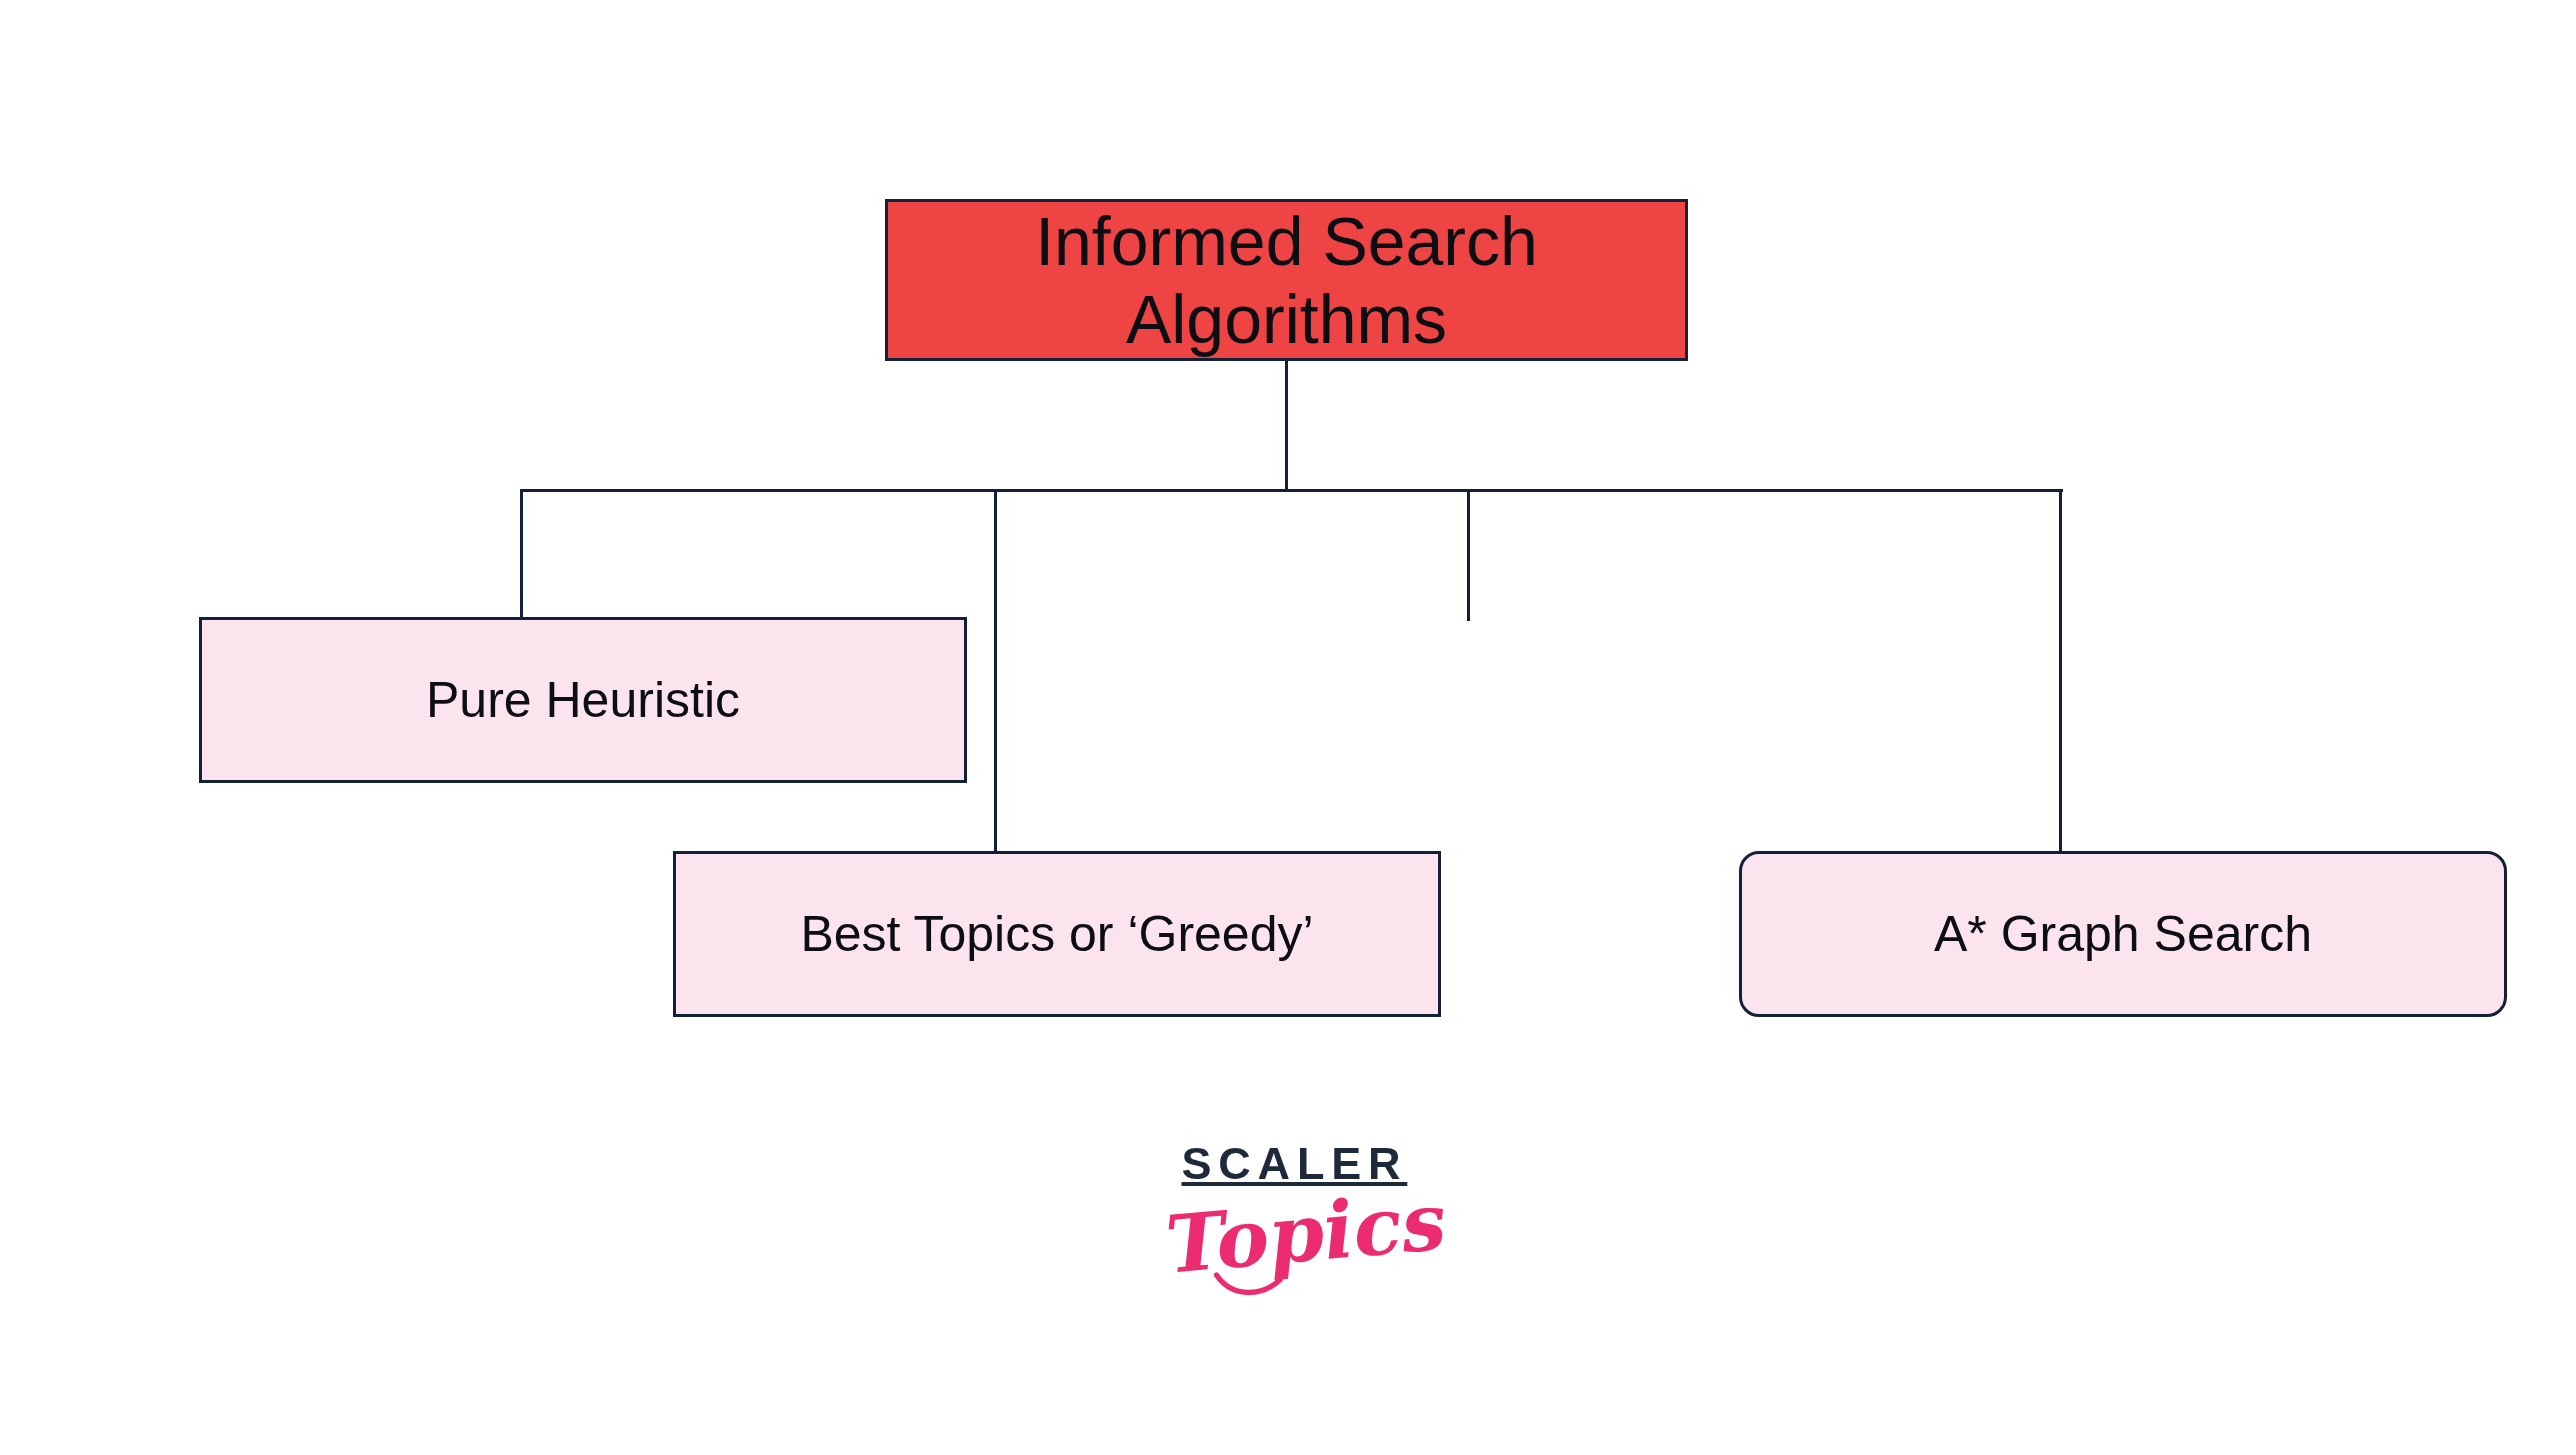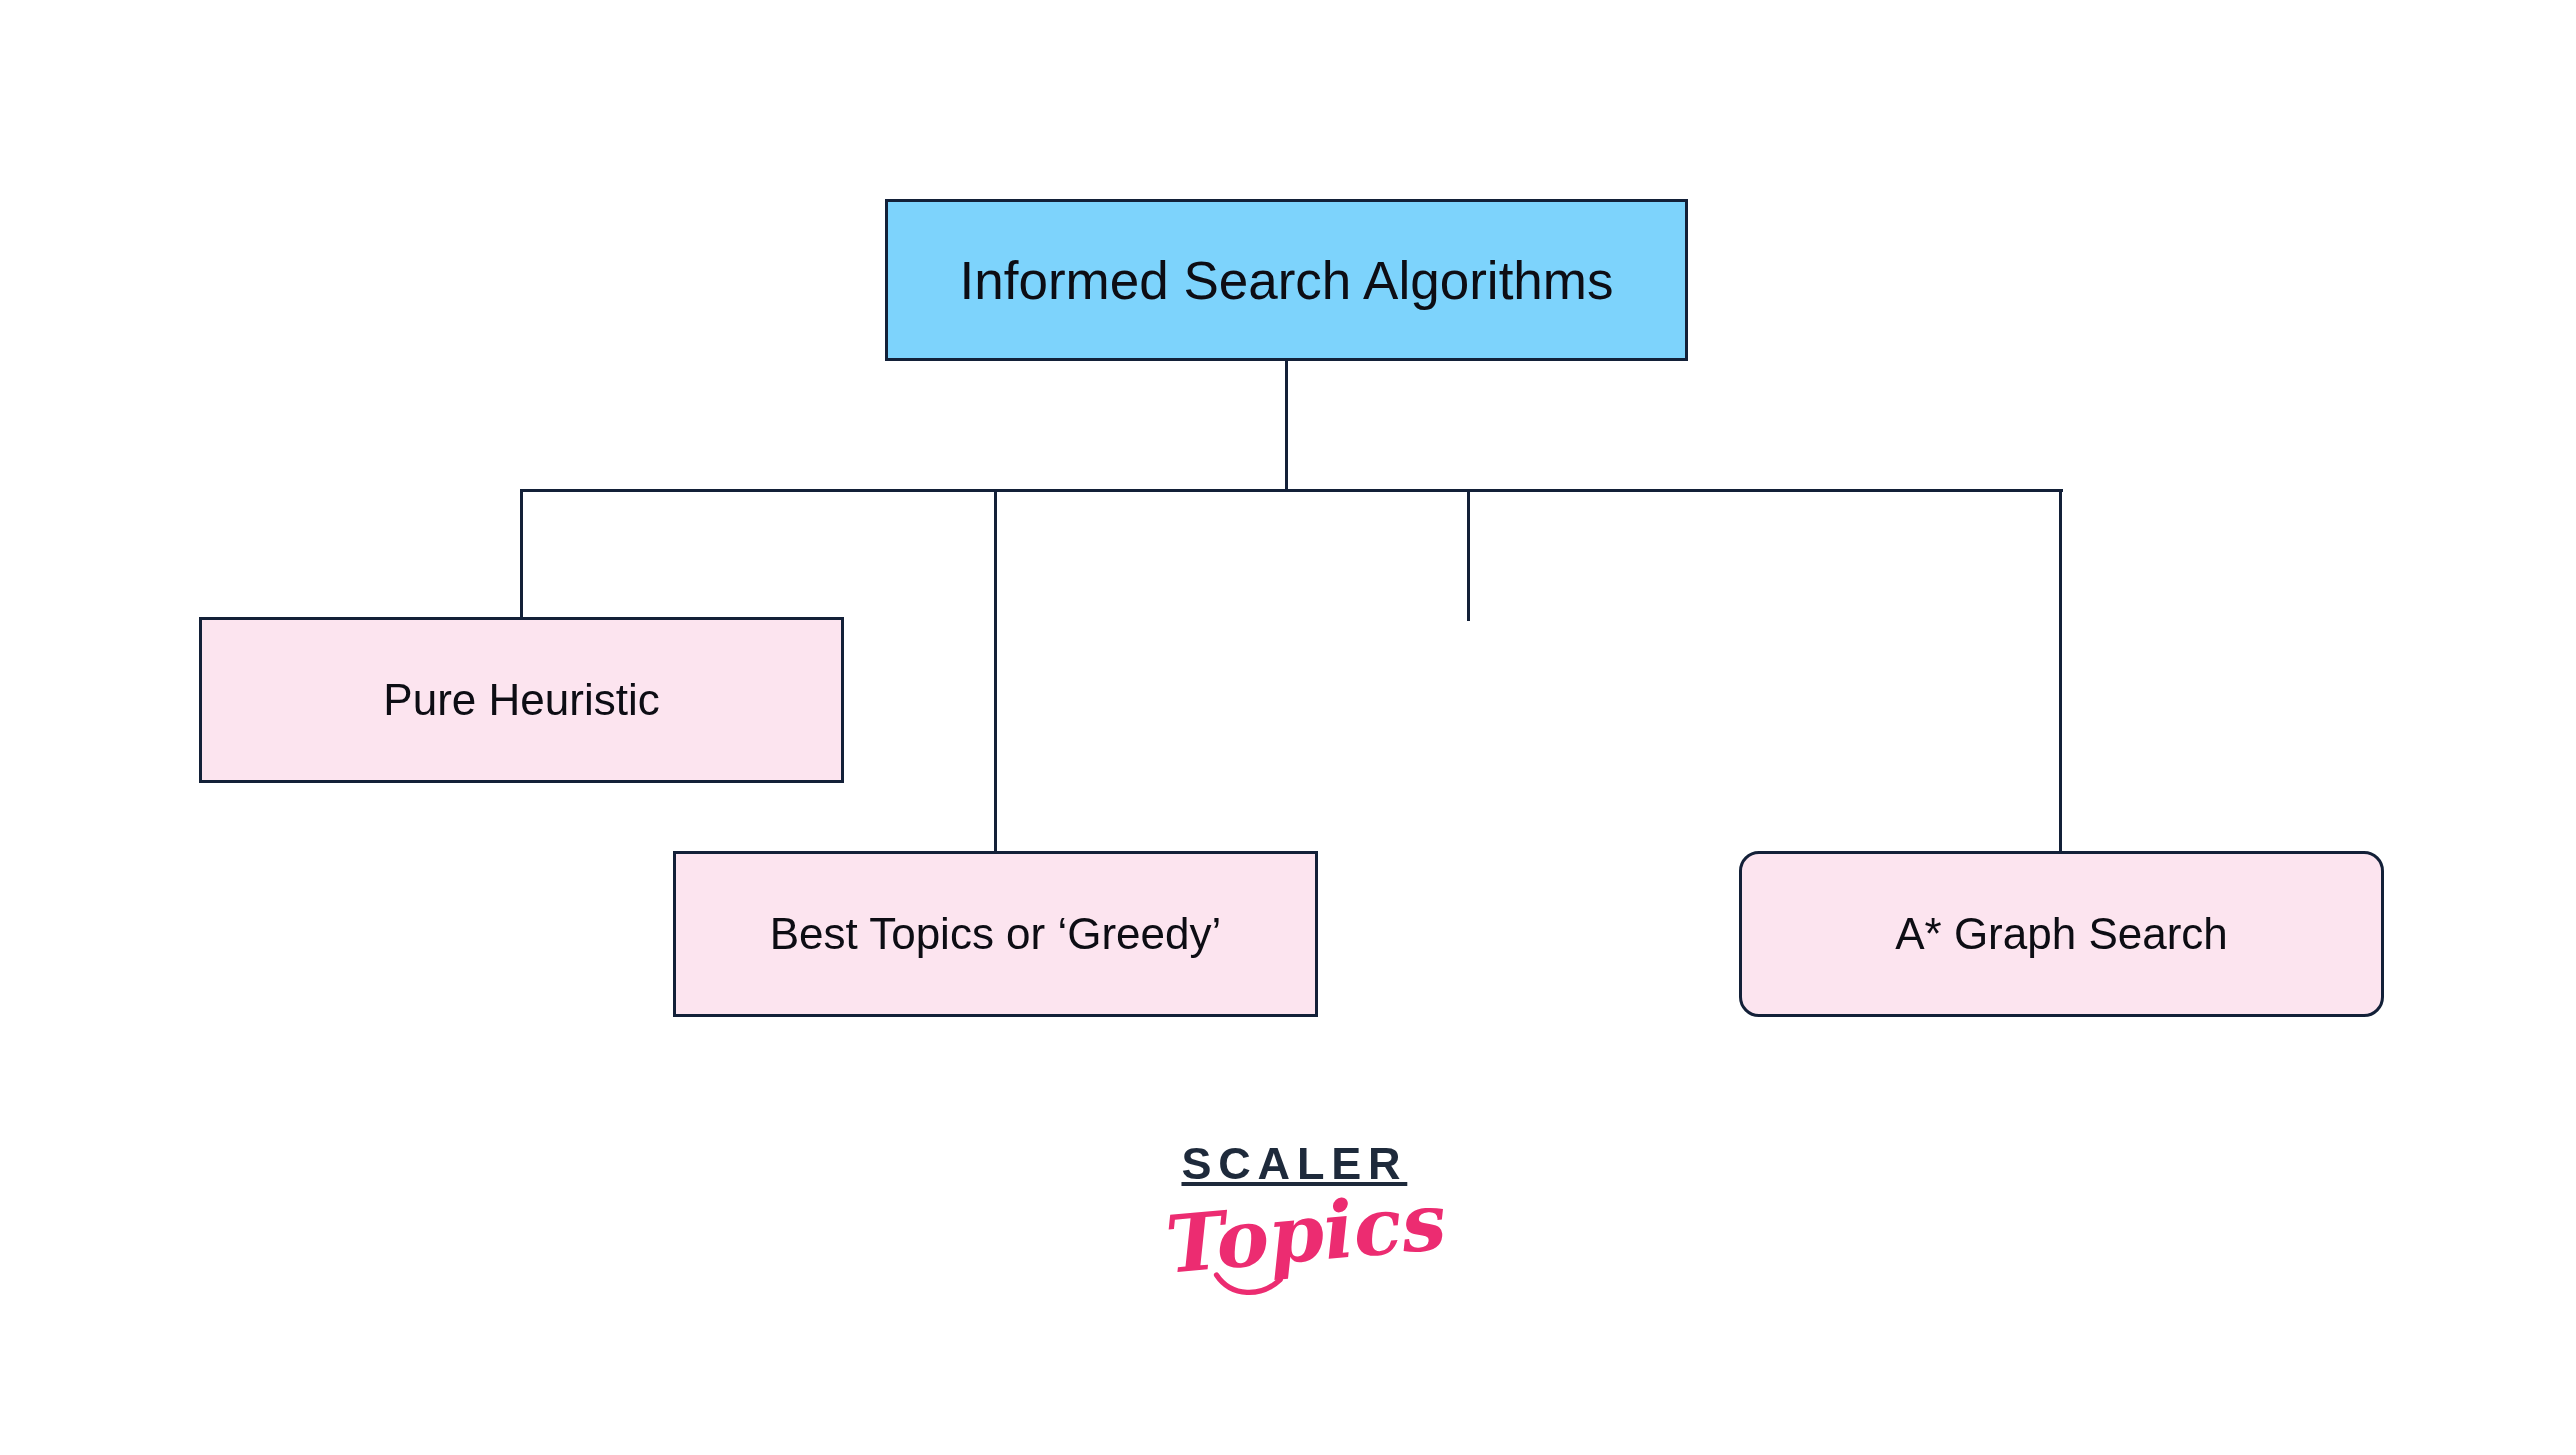--- a/index.html
+++ b/index.html
@@ -35,27 +35,27 @@
     display: flex;
     align-items: center;
     justify-content: center;
     text-align: center;
     color: #0d0d14;
   }
   .node .label { display: block; }
 
   #node-root {
     left: 885px; top: 199px; width: 803px; height: 162px;
-    background: #7dd3fc;
-    font-size: 53px;
+    background: #ef4444;
+    font-size: 68px;
   }
   .node.child {
     background: #fce4ef;
-    font-size: 44px;
-    width: 645px; height: 166px;
+    font-size: 50px;
+    width: 768px; height: 166px;
   }
   #node-pure   { left: 199px;  top: 617px; }
   #node-atree  { left: 1147px; top: 617px; }
   #node-best   { left: 673px;  top: 851px; }
   #node-agraph { left: 1739px; top: 851px; border-radius: 20px; }
 
   
   .logo {
     position: absolute;
     left: 1166px; top: 1138px; width: 250px;

